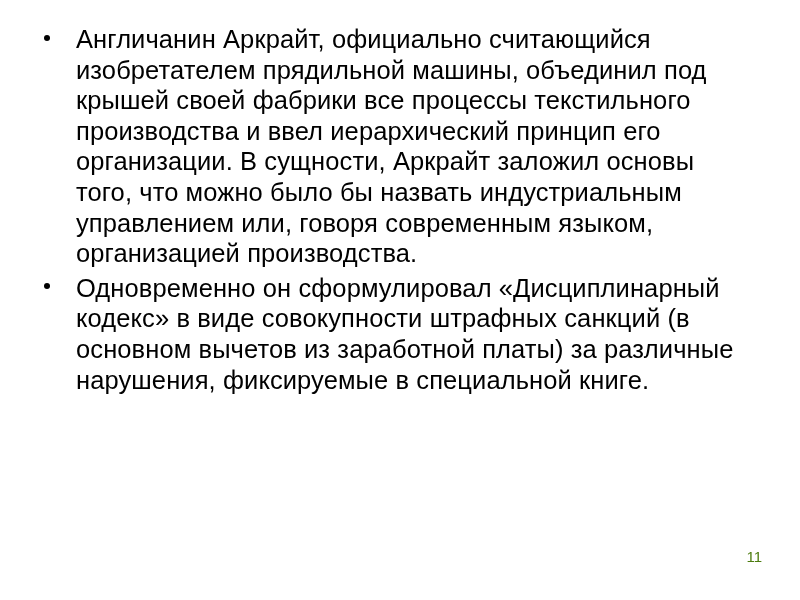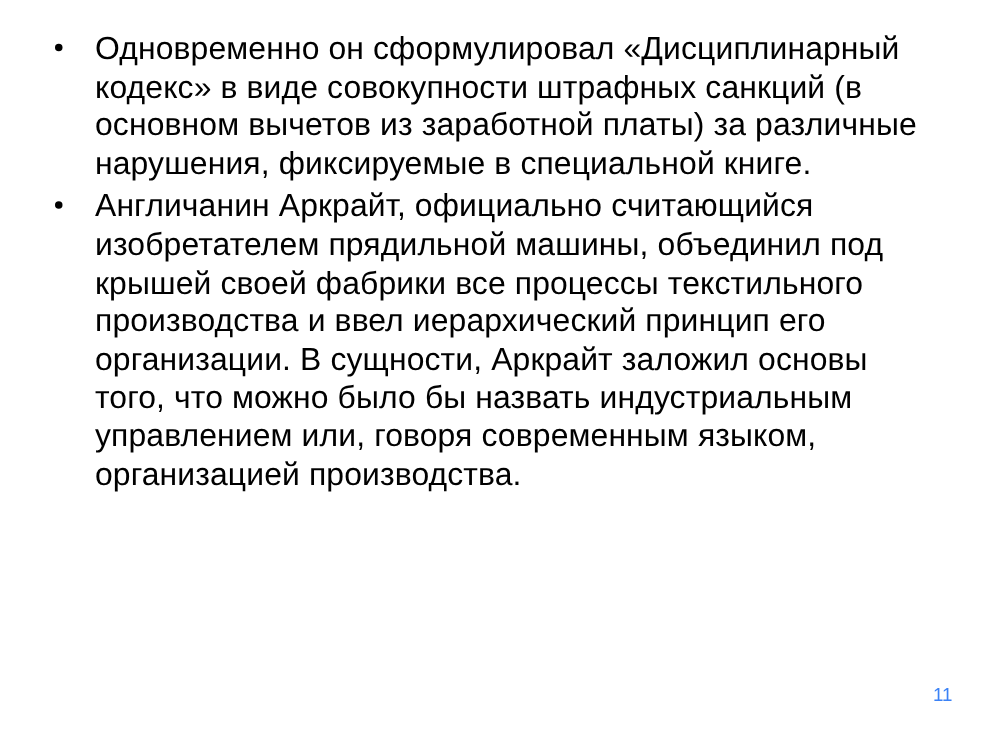--- a/index.html
+++ b/index.html
@@ -52,36 +52,36 @@
   }
   ul.bullets > li .bullet-text {
     display: block;
   }
   .page-number {
     position: absolute;
     right: 38px;
     bottom: 36px;
     font-size: 15px;
     line-height: 1;
-    color: #3b82f6;
+    color: #4d7c0f;
   }
 </style>
 </head>
 <body>
 
 <div class="slide">
 
   <div class="content-block">
     <ul class="bullets">
       <li>
         <span class="bullet-dot"></span>
-        <span class="bullet-text">Одновременно он сформулировал «Дисциплинарный кодекс» в виде совокупности штрафных санкций (в основном вычетов из заработной платы) за различные нарушения, фиксируемые в специальной книге.</span>
+        <span class="bullet-text">Англичанин Аркрайт, официально считающийся изобретателем прядильной машины, объединил под крышей своей фабрики все процессы текстильного производства и ввел иерархический принцип его организации. В сущности, Аркрайт заложил основы того, что можно было бы назвать индустриальным управлением или, говоря современным языком, организацией производства.</span>
       </li>
       <li>
         <span class="bullet-dot"></span>
-        <span class="bullet-text">Англичанин Аркрайт, официально считающийся изобретателем прядильной машины, объединил под крышей своей фабрики все процессы текстильного производства и ввел иерархический принцип его организации. В сущности, Аркрайт заложил основы того, что можно было бы назвать индустриальным управлением или, говоря современным языком, организацией производства.</span>
+        <span class="bullet-text">Одновременно он сформулировал «Дисциплинарный кодекс» в виде совокупности штрафных санкций (в основном вычетов из заработной платы) за различные нарушения, фиксируемые в специальной книге.</span>
       </li>
     </ul>
   </div>
 
   <div class="page-number">11</div>
 
 </div>
 
 </body></html>

